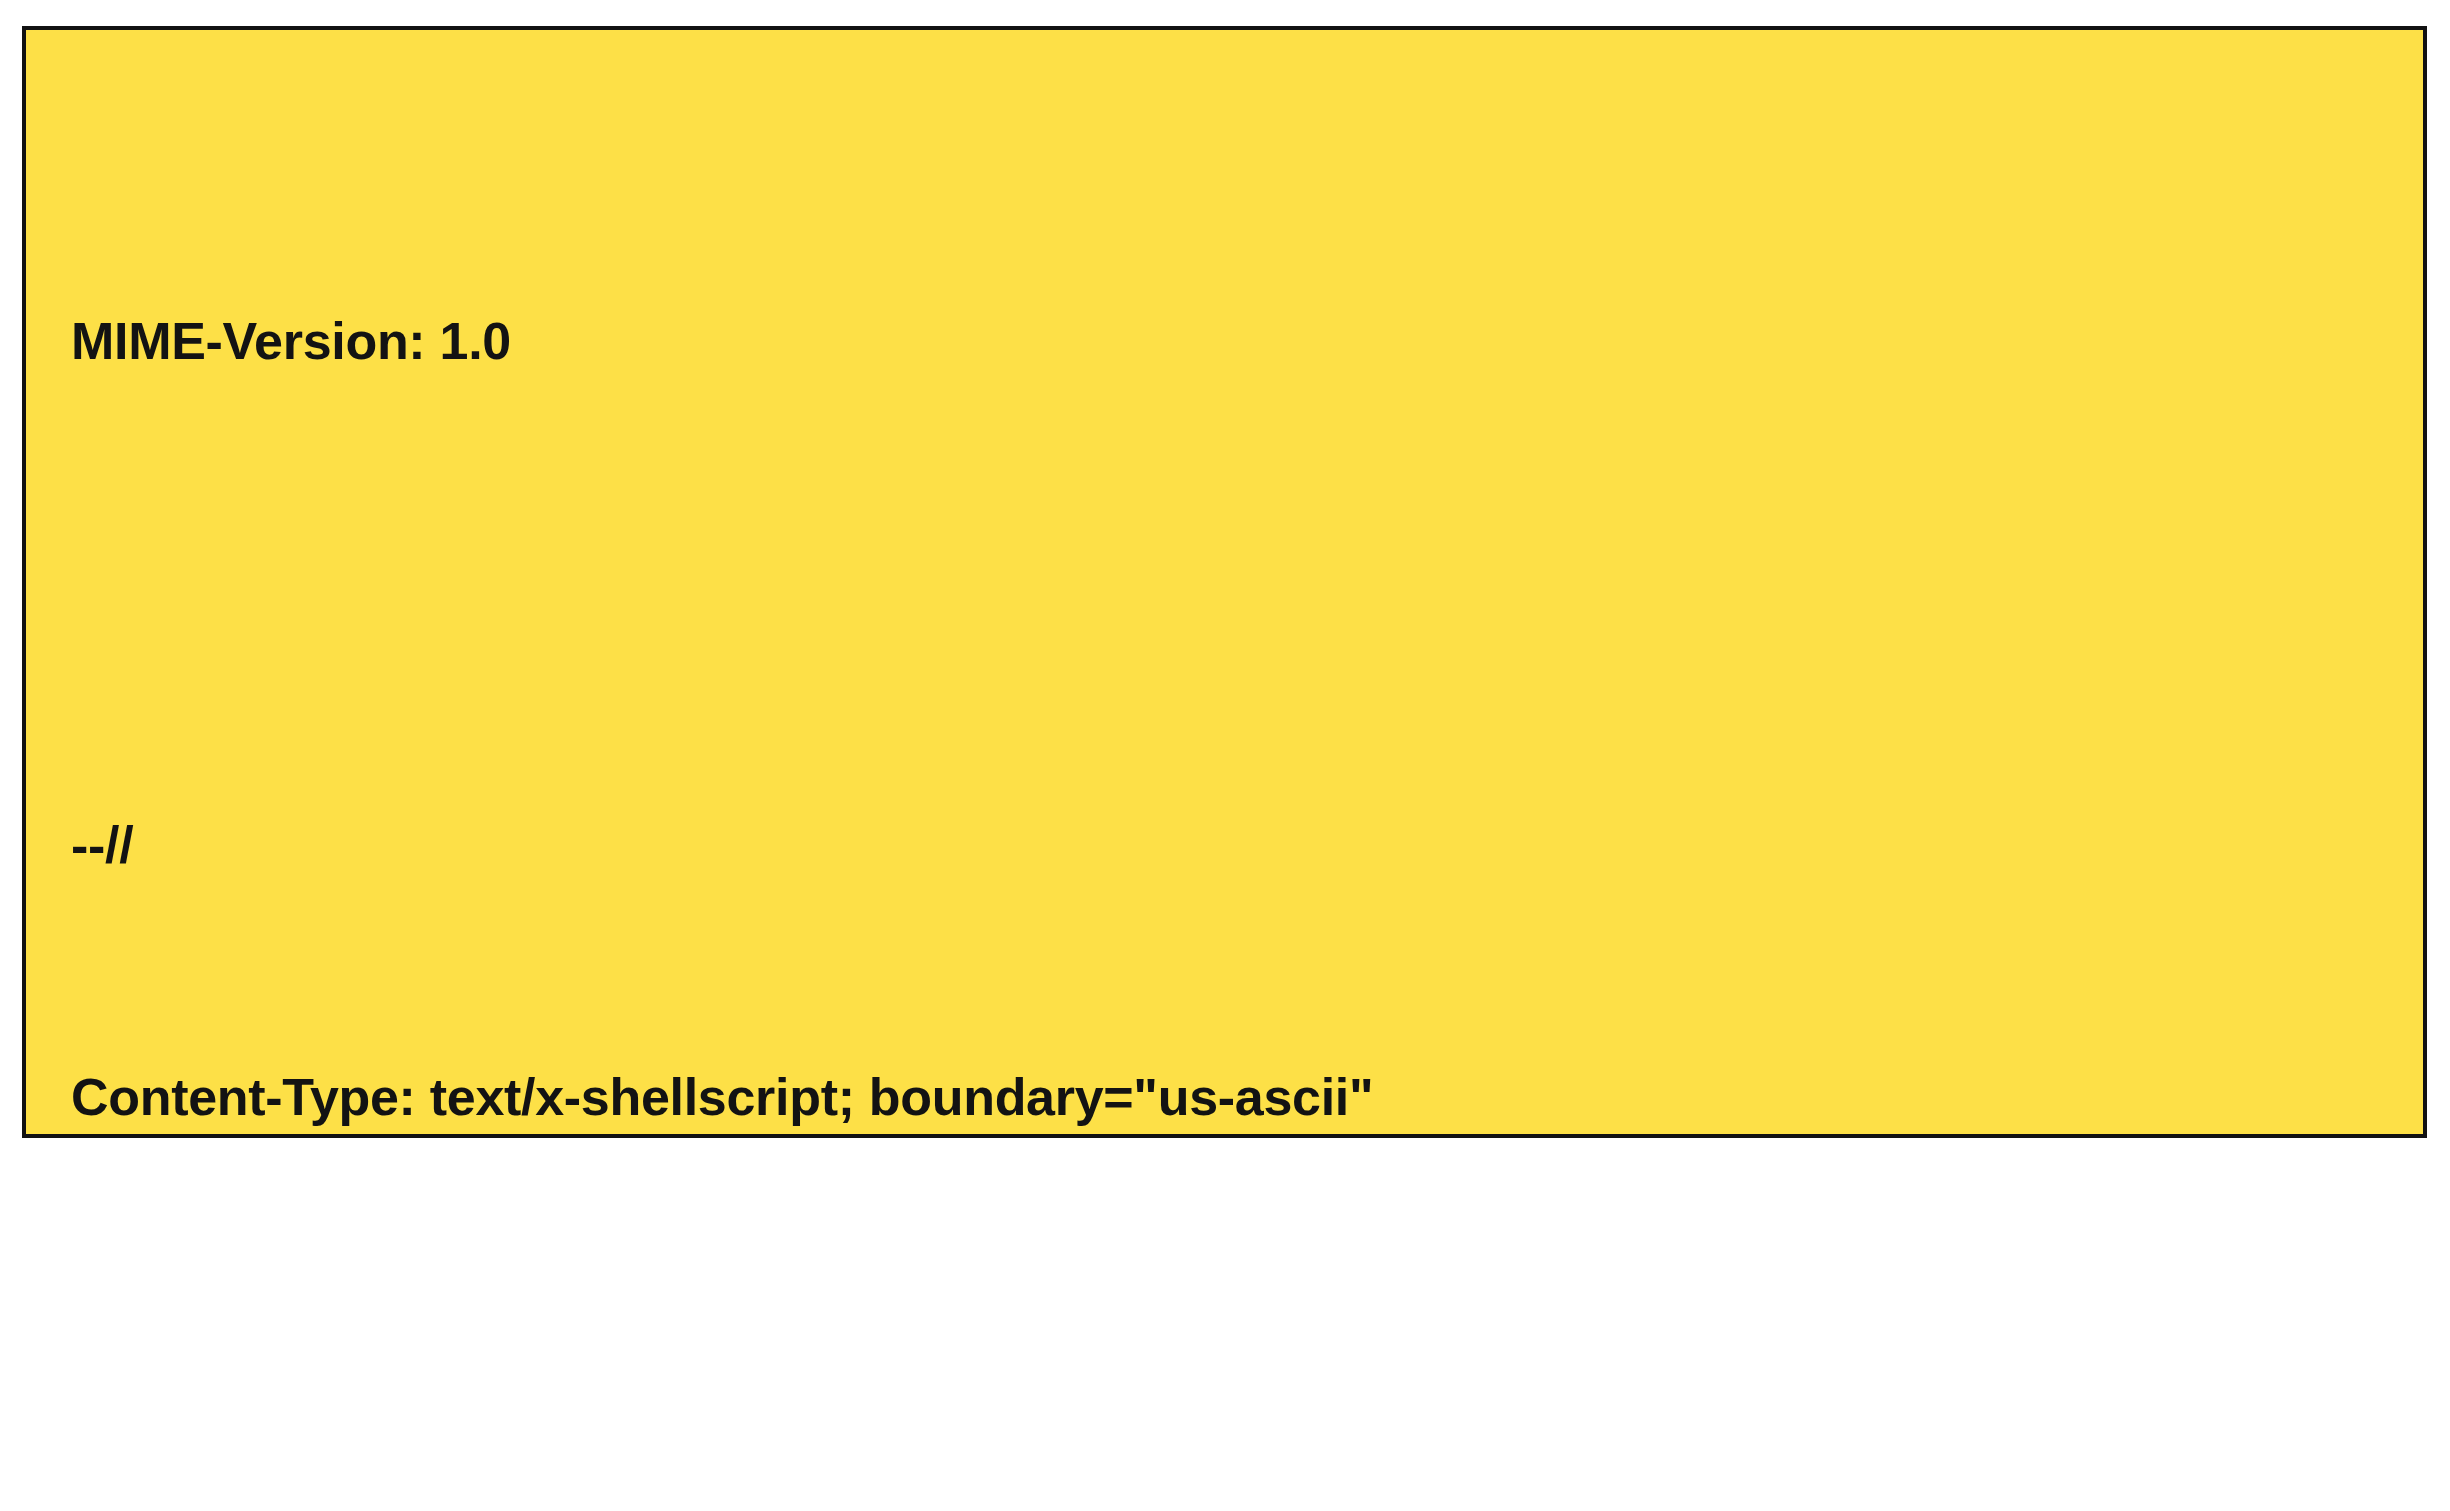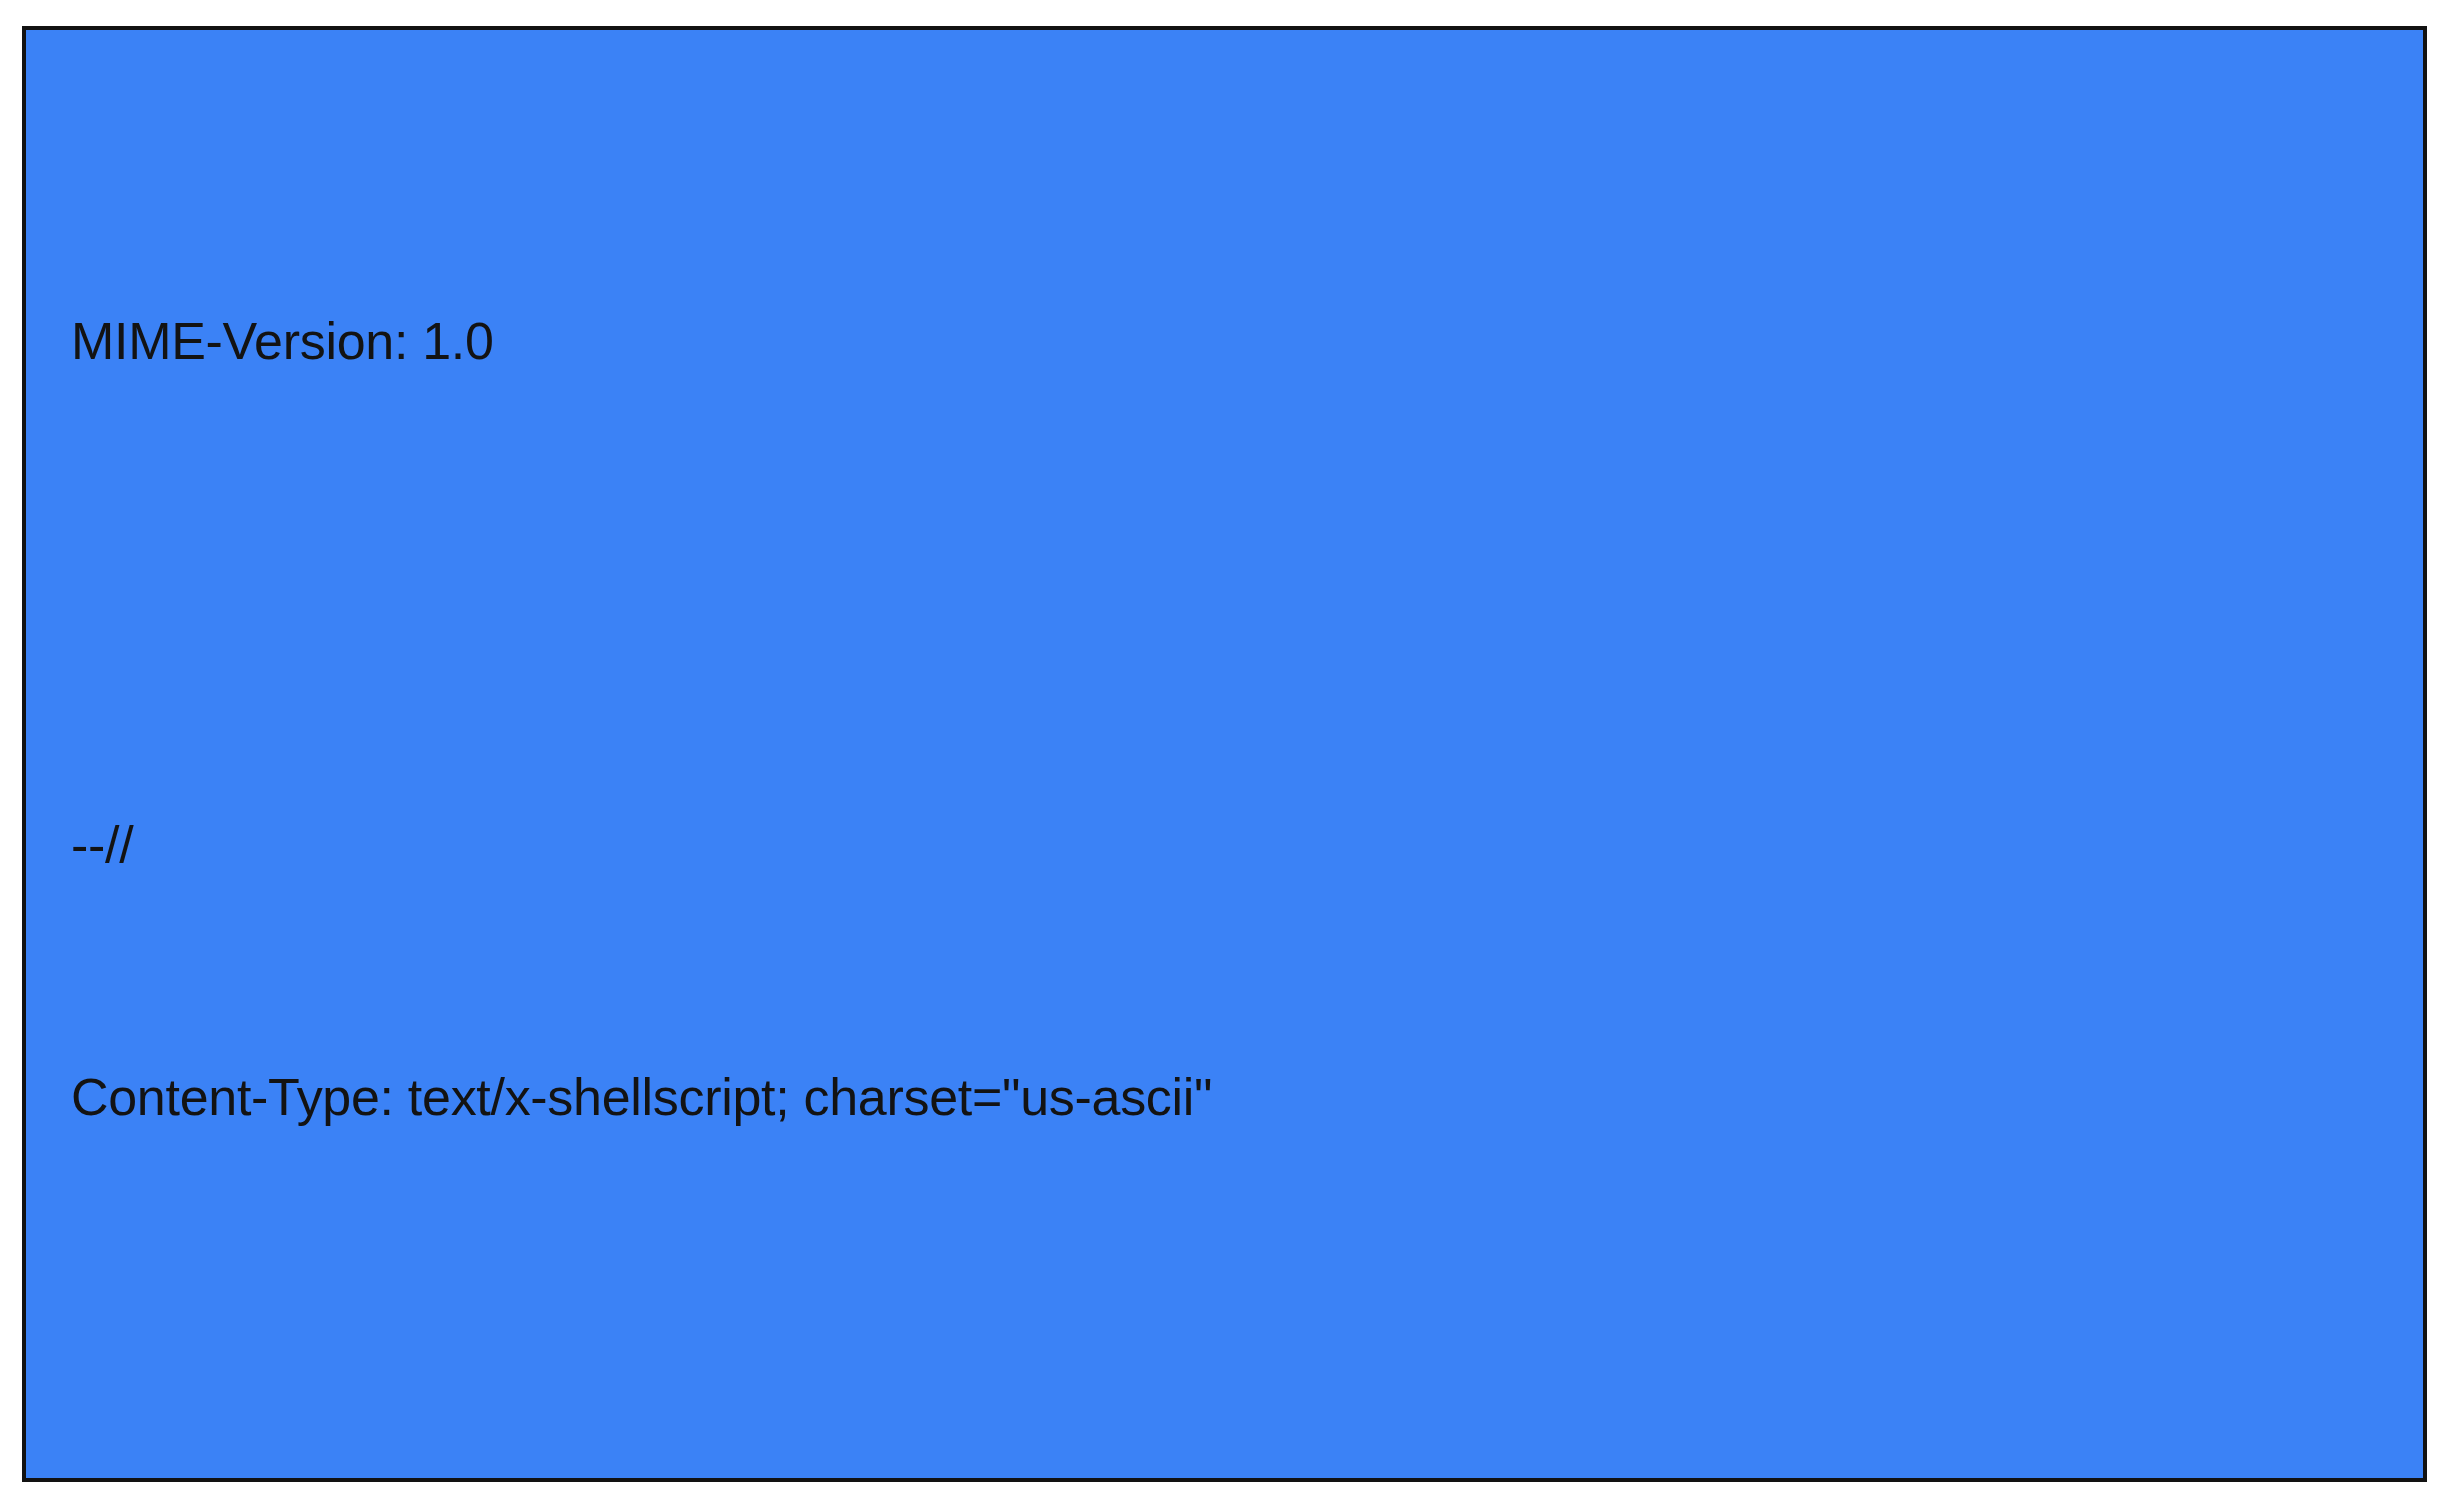--- a/index.html
+++ b/index.html
@@ -21,24 +21,25 @@
     background: #ffffff;
     overflow: hidden;
   }
 
   
   .userdata-box {
     position: absolute;
     left: 22px;
     top: 26px;
     width: 2405px;
-    height: 1456px;
+    height: 1112px;
     box-sizing: border-box;
     border: 4.2px solid #121212;
-    background: #3b82f6;
+    background: #fde047;
+    font-weight: bold;
   }
 
   .userdata-body {
     position: absolute;
     left: 45px;
     top: 17px;
     right: 6px;
     font-size: 52px;
     line-height: 84px;
     color: #131313;
@@ -62,21 +63,21 @@
 <body>
 
 <div id="page">
 
   <div class="userdata-box">
     <div class="userdata-body">
 
       <span class="code-line">MIME-Version: 1.0</span>
       <span class="code-line blank"></span>
       <span class="code-line">--//</span>
-      <span class="code-line">Content-Type: text/x-shellscript; charset="us-ascii"</span>
+      <span class="code-line">Content-Type: text/x-shellscript; boundary="us-ascii"</span>
       
       
       
       
       
       
       
       
       
       

